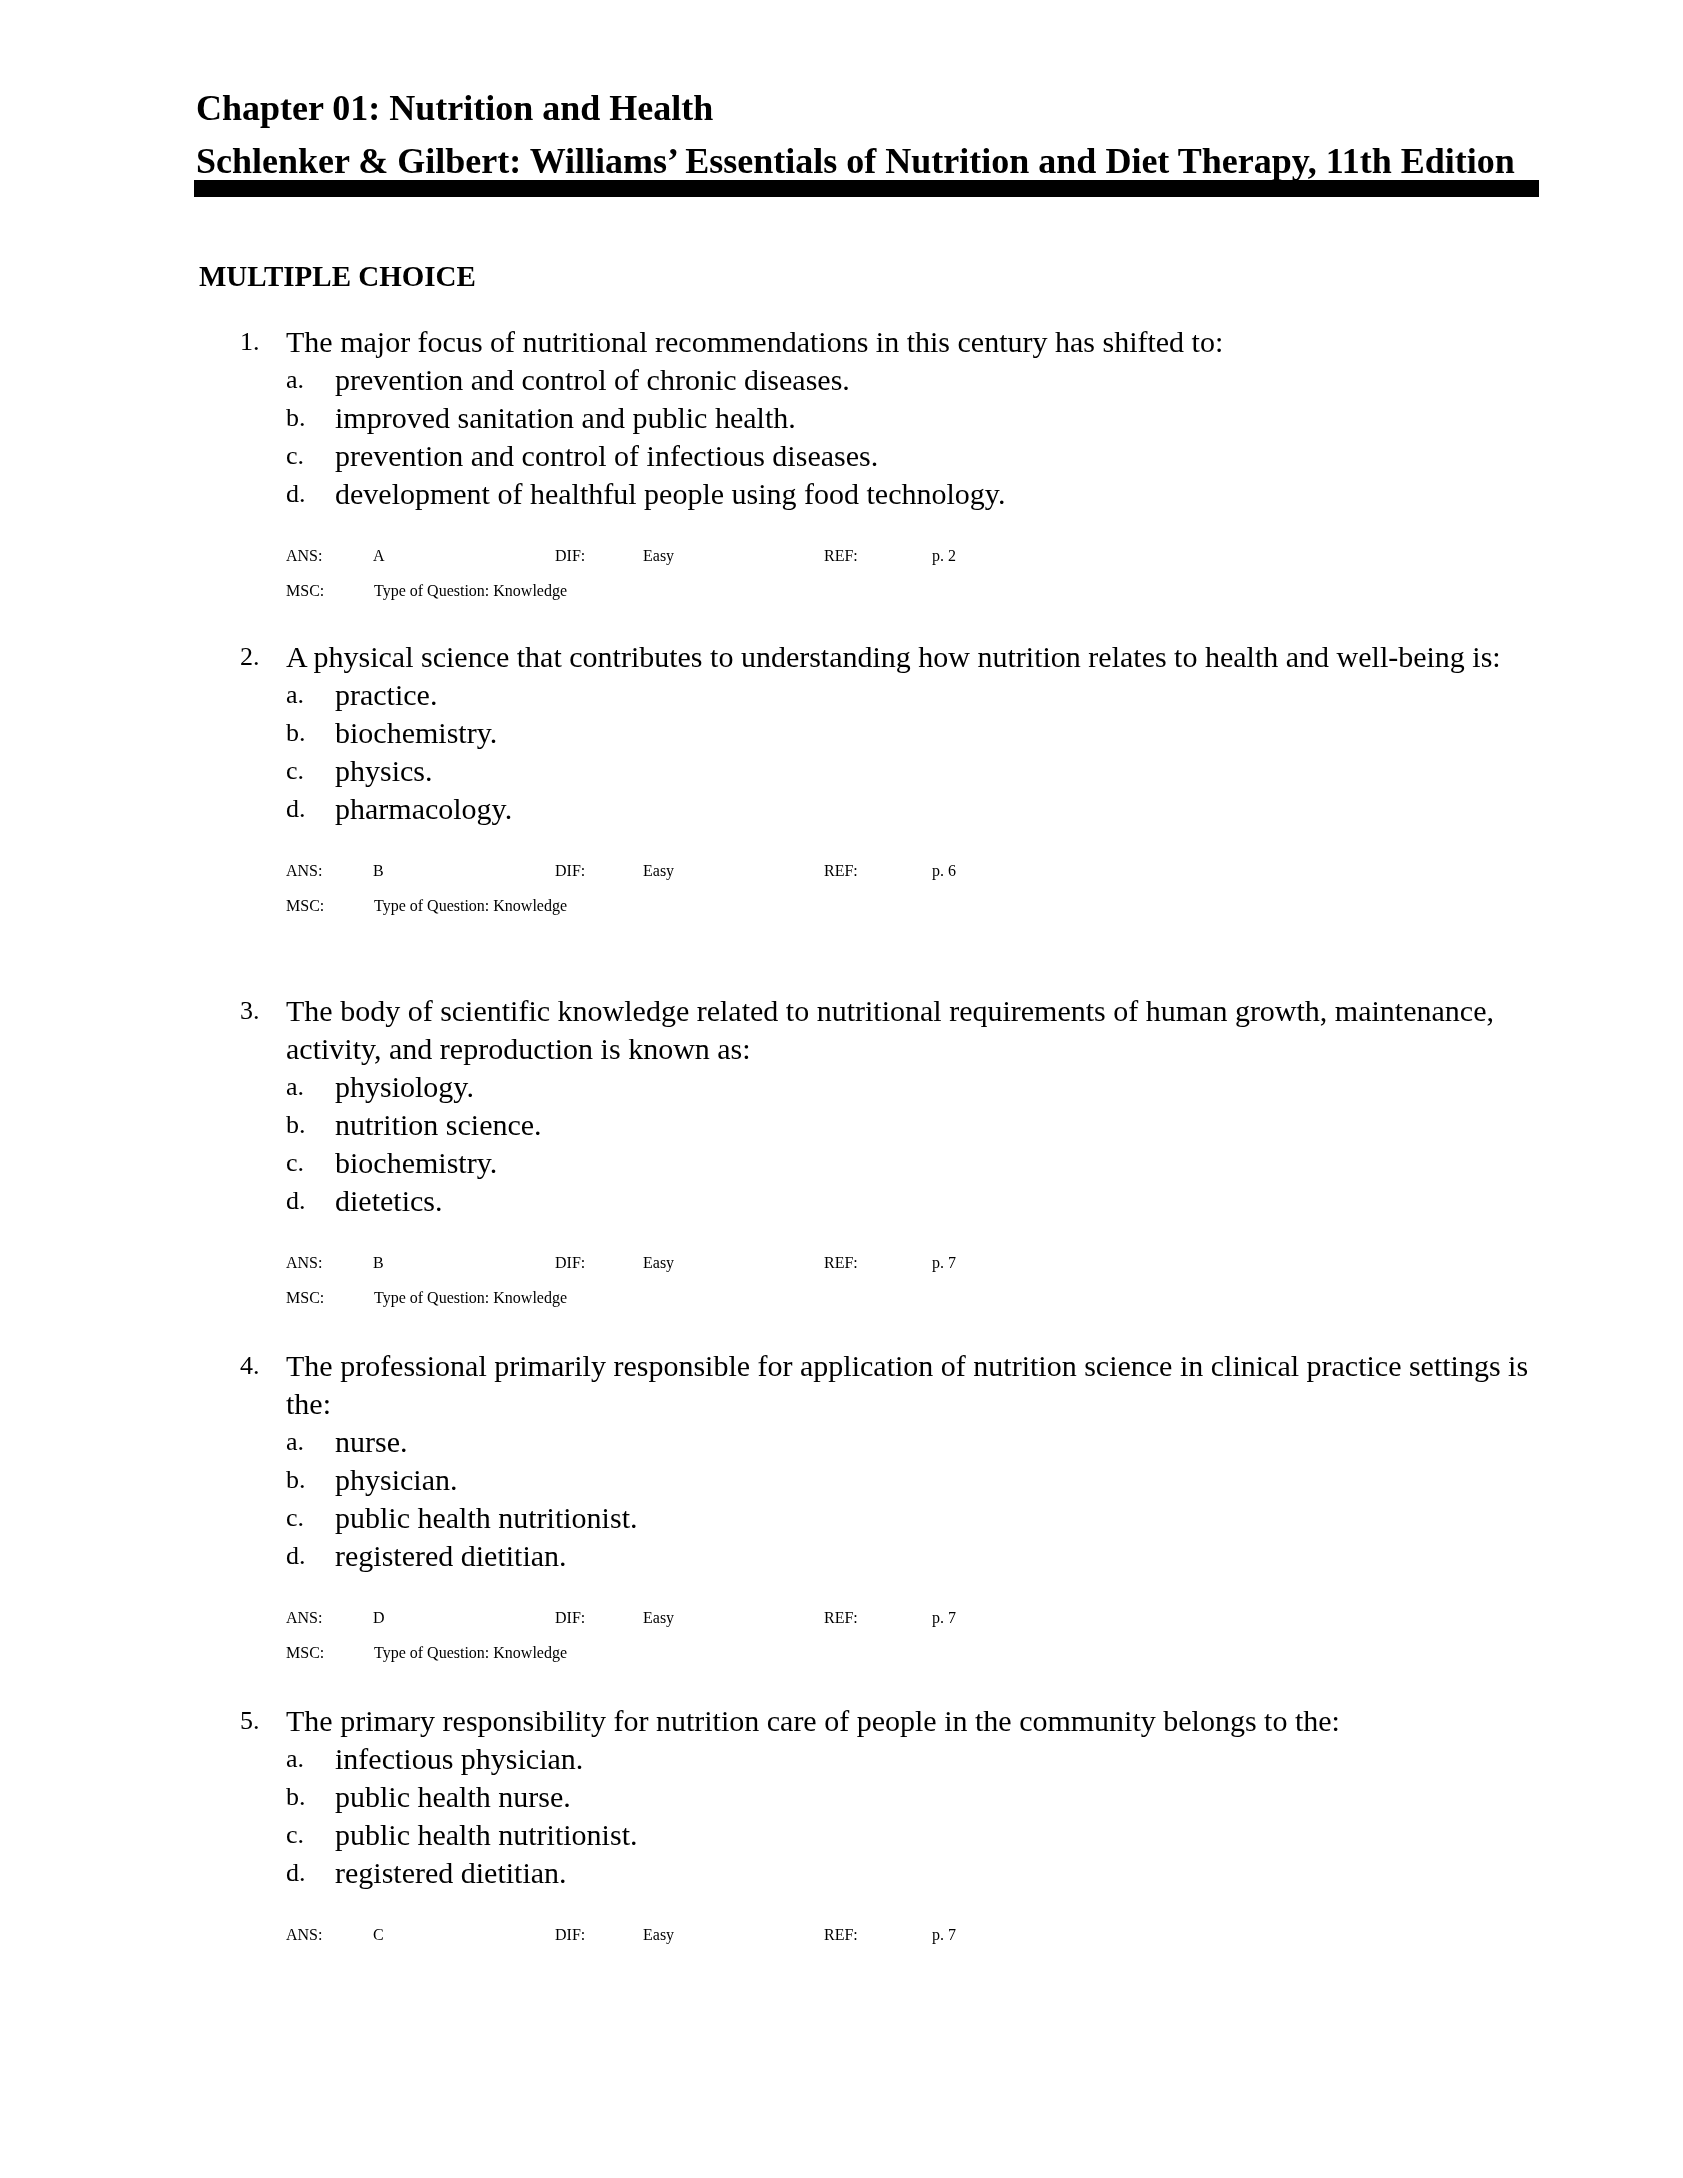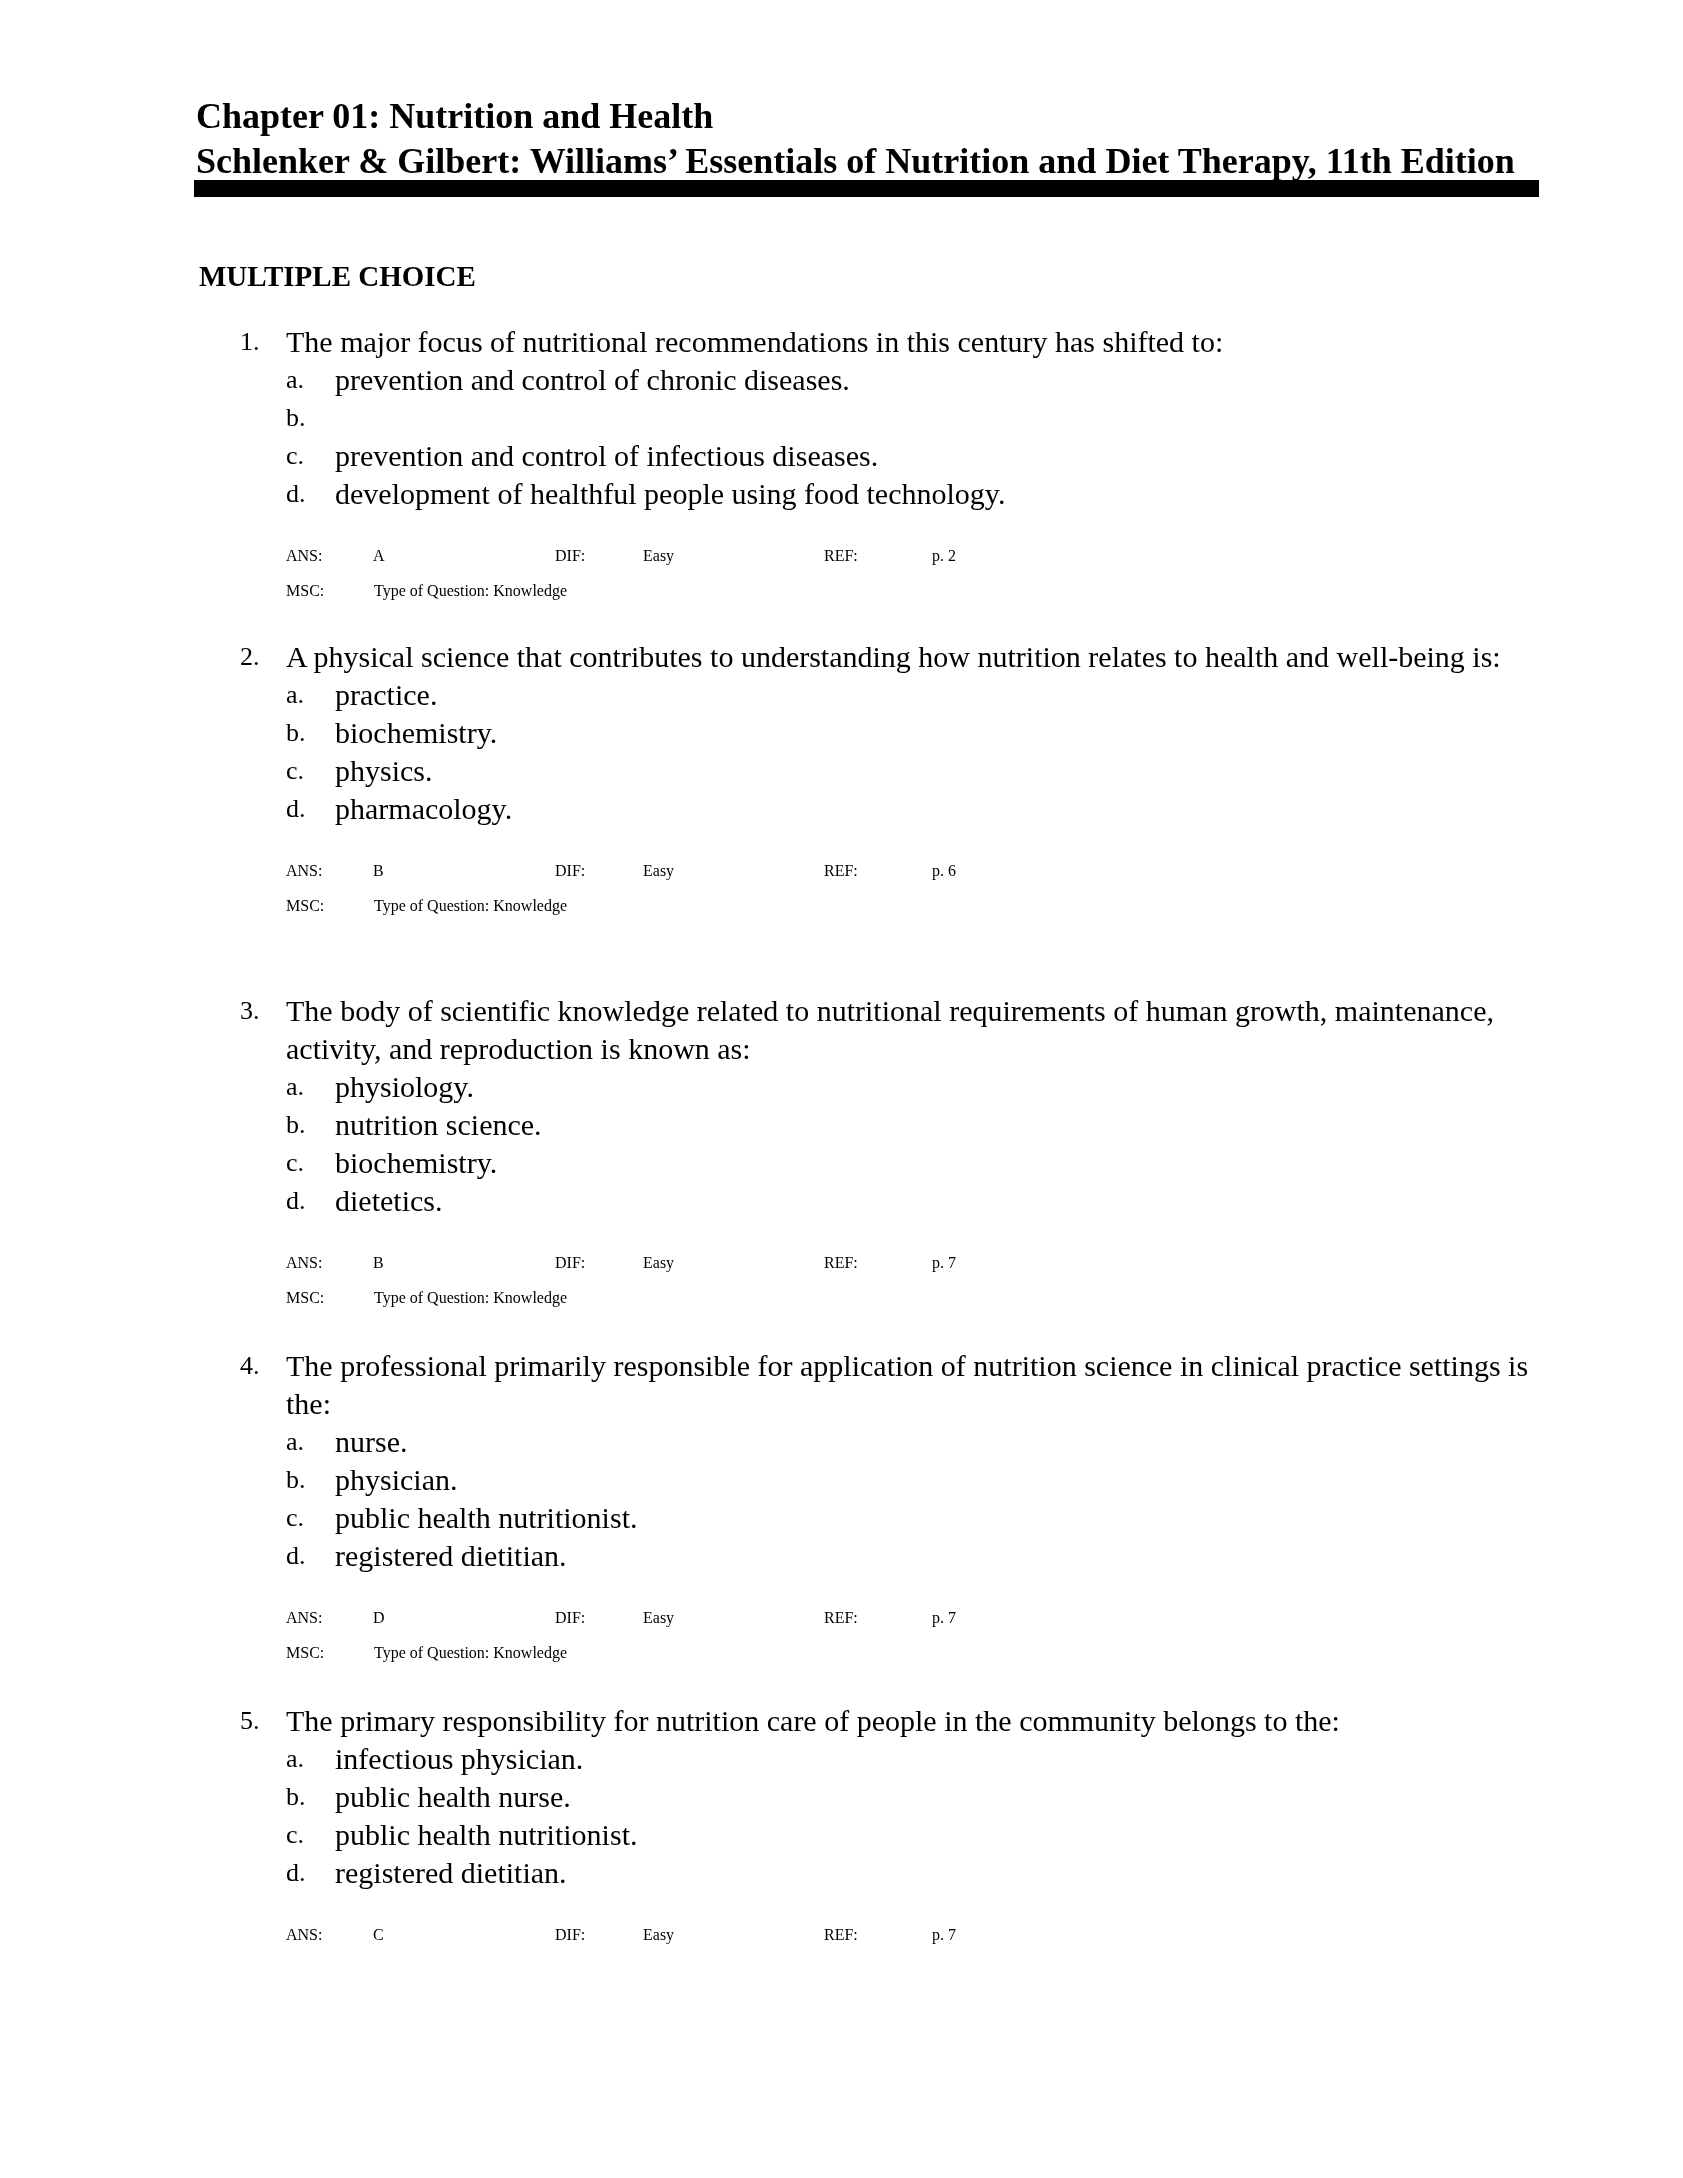--- a/index.html
+++ b/index.html
@@ -1,20 +1,20 @@
 <!DOCTYPE html>
 <html><head>
 <meta charset="utf-8">
 <style>
   html, body { margin: 0; padding: 0; background: #ffffff; }
   body { width: 1683px; height: 2178px; position: relative; overflow: hidden;
          font-family: "Liberation Serif", "DejaVu Serif", serif; color: #000000; }
   .header-title { position: absolute; left: 196px; font-weight: bold; font-size: 36px;
                   line-height: 41px; white-space: nowrap; }
-  .header-line1 { top: 96px; }
+  .header-line1 { top: 88px; }
   .header-line2 { top: 141px; }
   .header-rule { position: absolute; left: 194px; top: 180px; width: 1345px; height: 17px; background: #000000; }
   .section-heading { position: absolute; left: 199px; top: 259px; font-weight: bold; font-size: 29px;
                      line-height: 34px; white-space: nowrap; }
   .question { position: absolute; left: 0; width: 1683px; }
   .q-stem { position: relative; margin-left: 286px; width: 1247px; font-size: 30px; line-height: 38px; }
   .q-number { position: absolute; left: -46px; top: 0; font-size: 26px; line-height: 38px; }
   .q-options { margin: 0; padding: 0; list-style: none; }
   .q-option { position: relative; height: 38px; line-height: 38px; font-size: 30px; margin-left: 335px; white-space: nowrap; }
   .q-option-letter { position: absolute; left: -49px; top: 0; font-size: 26px; line-height: 38px; }
@@ -39,21 +39,21 @@
 
 <div class="section-heading">MULTIPLE CHOICE</div>
 
 <div class="question" style="top:323px;">
   <div class="q-stem">
     <span class="q-number">1.</span>
     <span>The major focus of nutritional recommendations in this century has shifted to:</span>
   </div>
   <ul class="q-options">
     <li class="q-option"><span class="q-option-letter">a.</span><span>prevention and control of chronic diseases.</span></li>
-    <li class="q-option"><span class="q-option-letter">b.</span></li>
+    <li class="q-option"><span class="q-option-letter">b.</span><span>improved sanitation and public health.</span></li>
     <li class="q-option"><span class="q-option-letter">c.</span><span>prevention and control of infectious diseases.</span></li>
     <li class="q-option"><span class="q-option-letter">d.</span><span>development of healthful people using food technology.</span></li>
   </ul>
   <div class="q-meta">
     <div class="meta-row">
       <span class="meta-cell c-ans-label">ANS:</span>
       <span class="meta-cell c-ans-value">A</span>
       <span class="meta-cell c-dif-label">DIF:</span>
       <span class="meta-cell c-dif-value">Easy</span>
       <span class="meta-cell c-ref-label">REF:</span>

